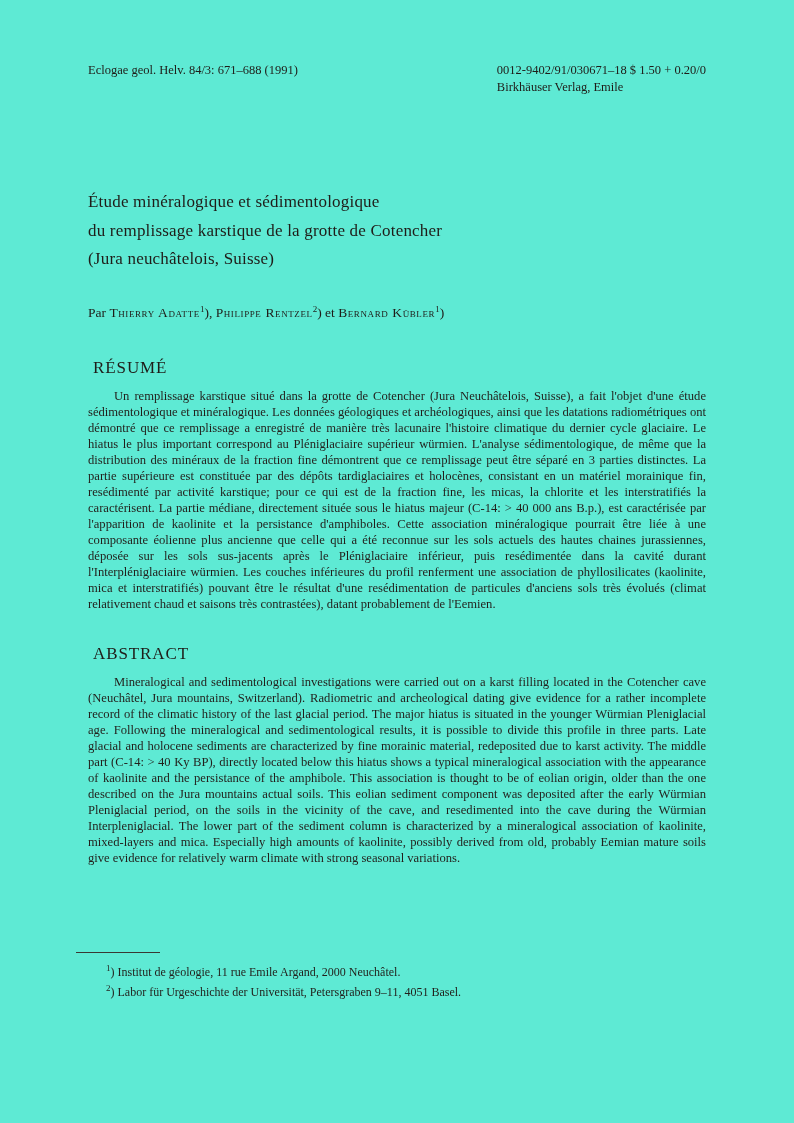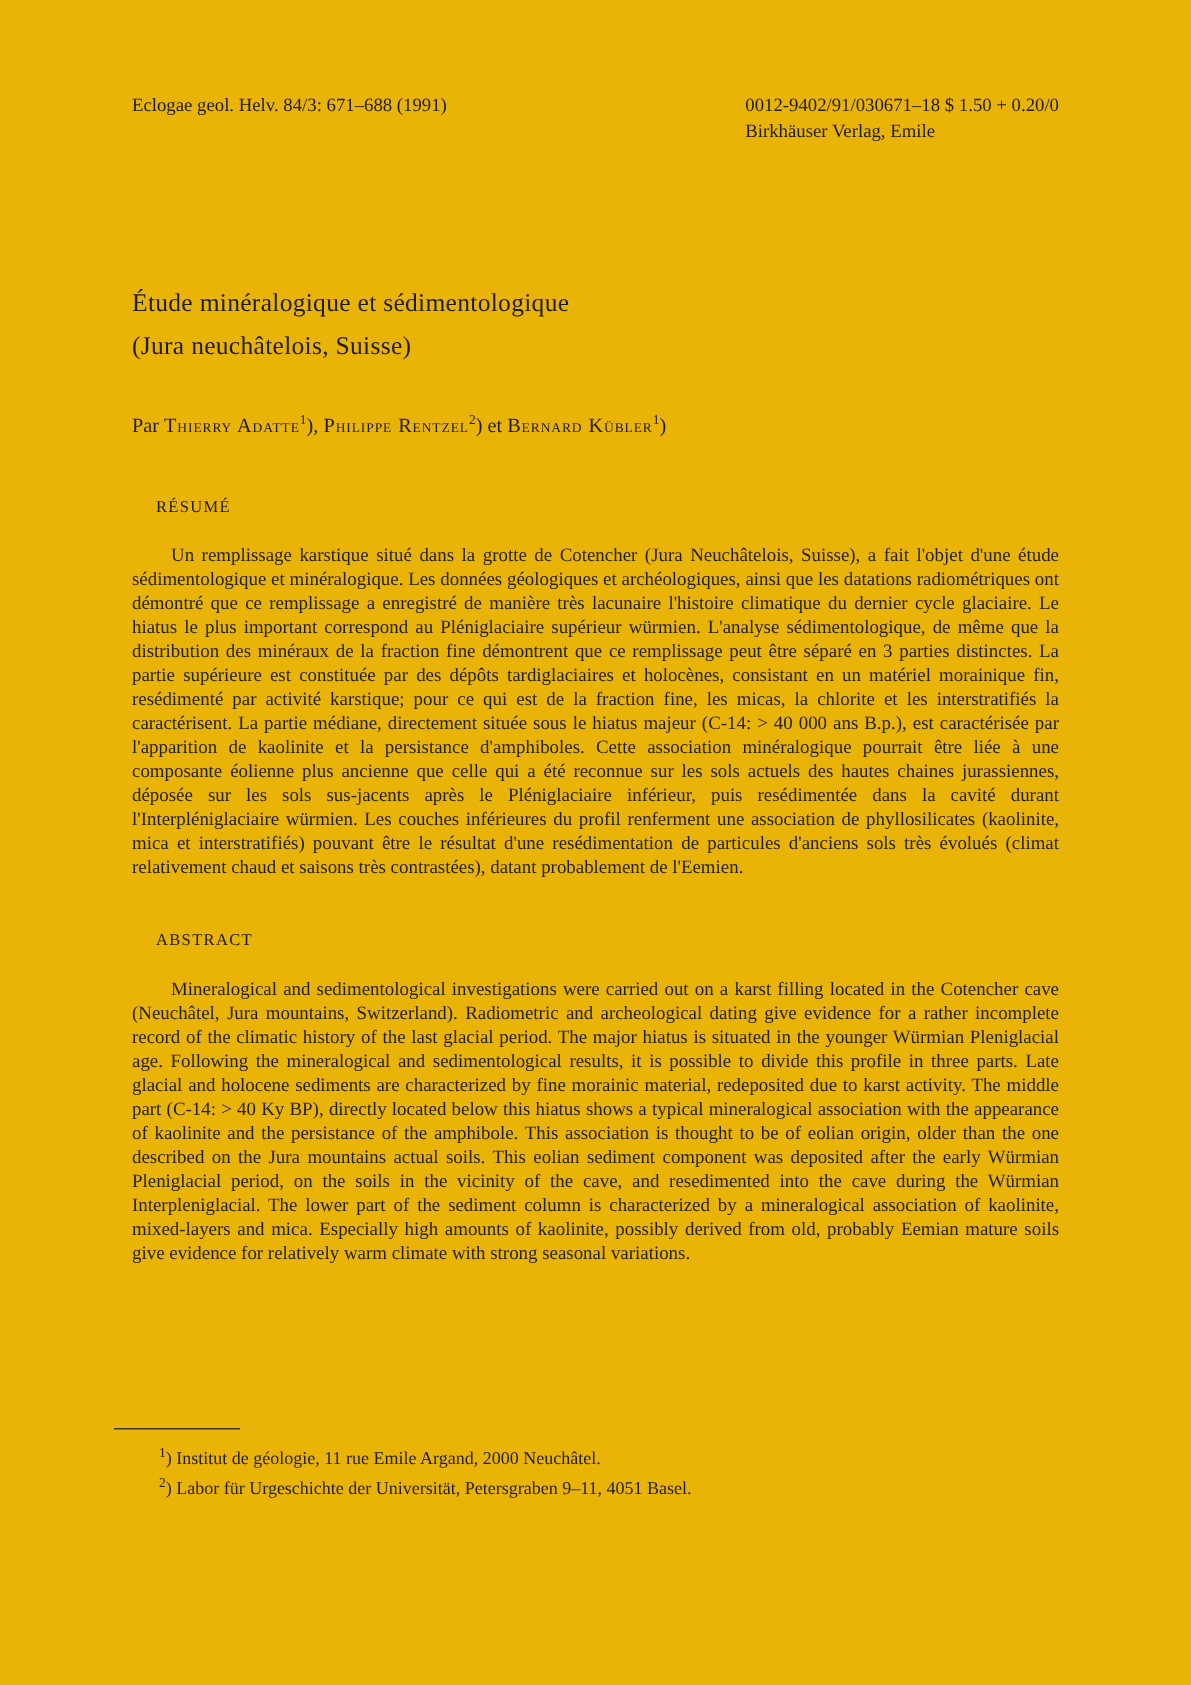--- a/index.html
+++ b/index.html
@@ -1,21 +1,21 @@
 <!DOCTYPE html>
 <html><head>
 <meta charset="utf-8">
 <style>
   html, body { margin: 0; padding: 0; }
   body { background: #ffffff; }
   .page {
     position: relative;
     width: 794px;
     height: 1123px;
-    background: #eab308;
+    background: #5eead4;
     box-sizing: border-box;
     padding: 62px 88px 0 88px;
     font-family: "Liberation Serif", "DejaVu Serif", serif;
     color: #1f1c18;
     overflow: hidden;
   }
   .masthead {
     display: flex;
     justify-content: space-between;
     align-items: flex-start;
@@ -39,22 +39,22 @@
   .sc { font-variant: small-caps; letter-spacing: 0.6px; }
   sup.fnmark {
     font-size: 9px;
     vertical-align: super;
     line-height: 0;
   }
   section { margin: 0; }
   .resume-sec  { margin-top: 38px; }
   .abstract-sec{ margin-top: 34px; }
   .sec-heading {
-    margin: 16px;
-    font-size: 11px;
+    margin: 5px;
+    font-size: 17px;
     font-weight: normal;
     letter-spacing: 0.9px;
     line-height: 15px;
   }
   .body-par {
     margin: 13px 0 0 0;
     font-size: 12.6px;
     line-height: 16px;
     text-align: justify;
     text-indent: 26px;
@@ -87,20 +87,21 @@
   <header class="masthead">
     <div class="masthead-left">Eclogae geol. Helv. 84/3: 671–688 (1991)</div>
     <div class="masthead-right">
       <div>0012-9402/91/030671–18 $ 1.50 + 0.20/0</div>
       <div>Birkhäuser Verlag, Emile</div>
     </div>
   </header>
 
   <h1 class="title">
     <span>Étude minéralogique et sédimentologique</span>
+    <span>du remplissage karstique de la grotte de Cotencher</span>
     <span>(Jura neuchâtelois, Suisse)</span>
   </h1>
 
   <p class="byline"><span>Par </span><span class="sc">Thierry Adatte</span><sup class="fnmark">1</sup><span>), </span><span class="sc">Philippe Rentzel</span><sup class="fnmark">2</sup><span>) et </span><span class="sc">Bernard Kübler</span><sup class="fnmark">1</sup><span>)</span></p>
 
   <section class="resume-sec">
     <h2 class="sec-heading">RÉSUMÉ</h2>
     <p class="body-par">Un remplissage karstique situé dans la grotte de Cotencher (Jura Neuchâtelois, Suisse), a fait l'objet d'une étude sédimentologique et minéralogique. Les données géologiques et archéologiques, ainsi que les datations radiométriques ont démontré que ce remplissage a enregistré de manière très lacunaire l'histoire climatique du dernier cycle glaciaire. Le hiatus le plus important correspond au Pléniglaciaire supérieur würmien. L'analyse sédimentologique, de même que la distribution des minéraux de la fraction fine démontrent que ce remplissage peut être séparé en 3 parties distinctes. La partie supérieure est constituée par des dépôts tardiglaciaires et holocènes, consistant en un matériel morainique fin, resédimenté par activité karstique; pour ce qui est de la fraction fine, les micas, la chlorite et les interstratifiés la caractérisent. La partie médiane, directement située sous le hiatus majeur (C-14: &gt; 40 000 ans B.p.), est caractérisée par l'apparition de kaolinite et la persistance d'amphiboles. Cette association minéralogique pourrait être liée à une composante éolienne plus ancienne que celle qui a été reconnue sur les sols actuels des hautes chaines jurassiennes, déposée sur les sols sus-jacents après le Pléniglaciaire inférieur, puis resédimentée dans la cavité durant l'Interpléniglaciaire würmien. Les couches inférieures du profil renferment une association de phyllosilicates (kaolinite, mica et interstratifiés) pouvant être le résultat d'une resédimentation de particules d'anciens sols très évolués (climat relativement chaud et saisons très contrastées), datant probablement de l'Eemien.</p>
   </section>
 

